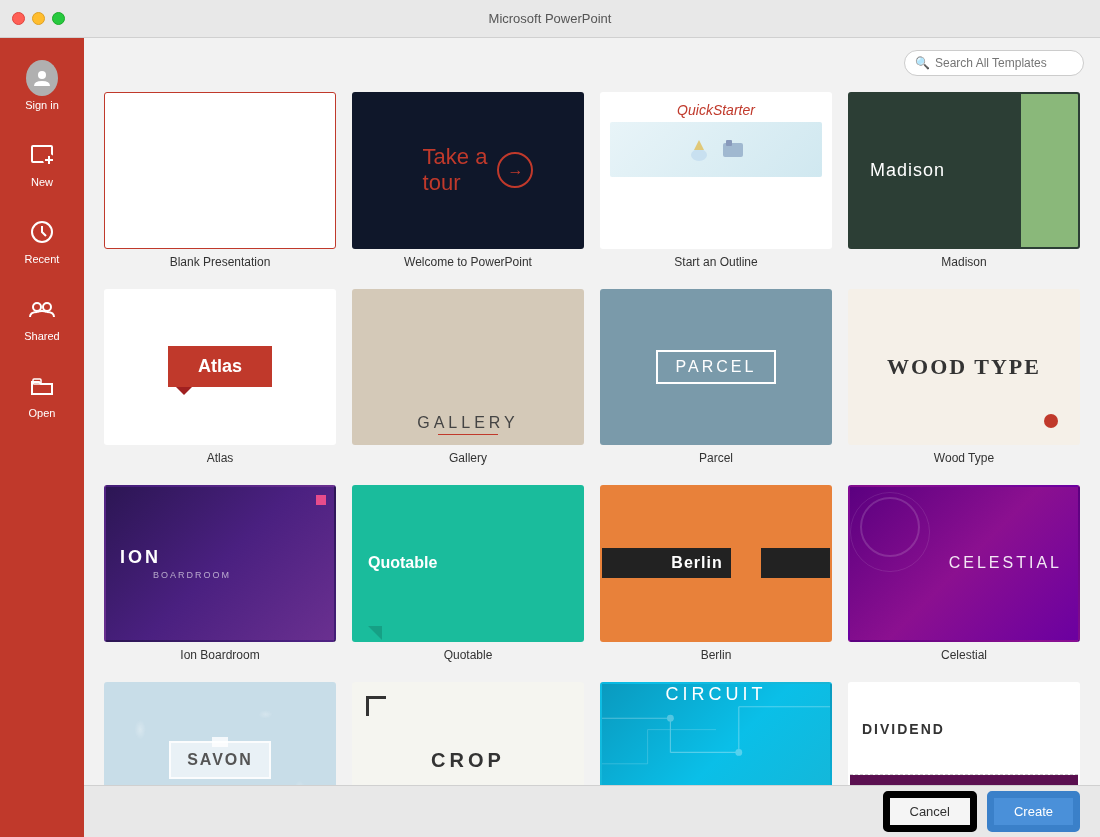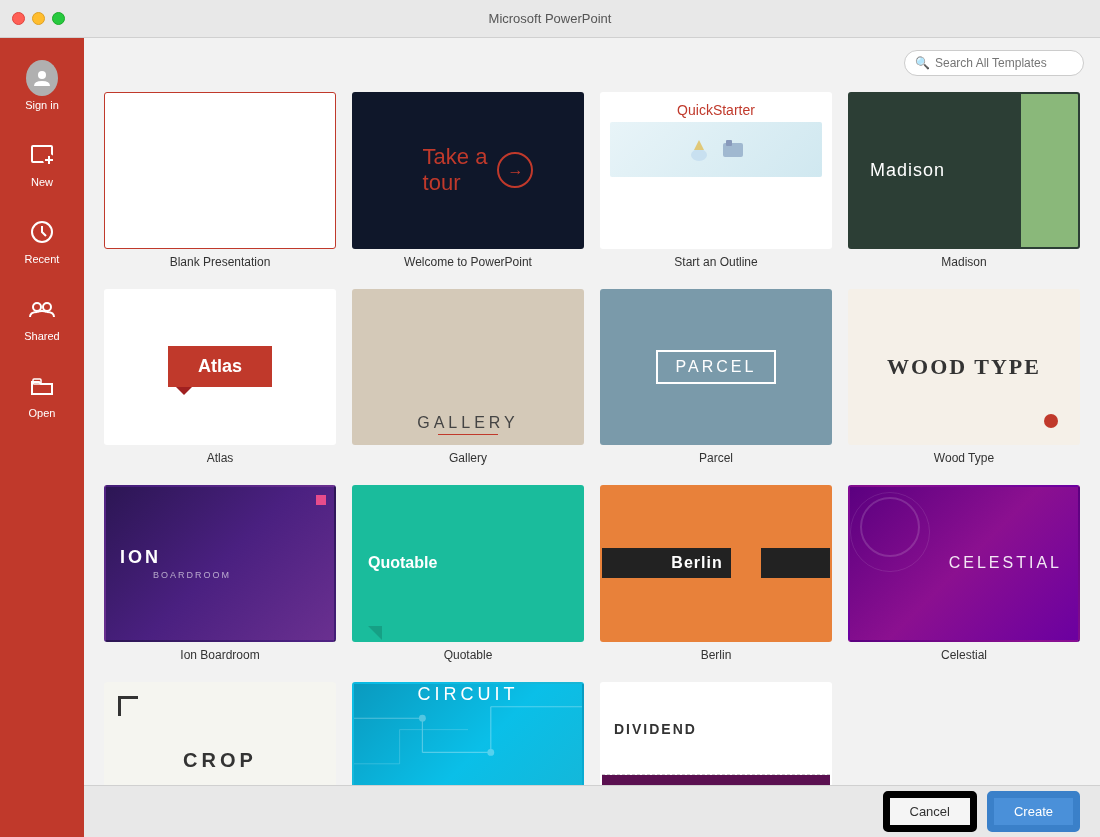--- a/index.html
+++ b/index.html
@@ -194,20 +194,21 @@
       background: white;
       display: flex;
       flex-direction: column;
       align-items: center;
       justify-content: flex-start;
       padding: 8px;
     }
     .qs-title {
       font-size: 14px;
       color: #c0392b;
+      font-style: italic;
       margin-bottom: 4px;
     }
     .qs-img-area {
       width: 100%;
       height: 55px;
       background: linear-gradient(135deg, #e8f4f8 0%, #d0e8f0 100%);
       border-radius: 2px;
       display: flex;
       align-items: center;
       justify-content: center;
@@ -768,20 +769,30 @@
 
         <div class="template-item">
           <div class="template-thumb thumb-celestial">
             <div class="celestial-circles"></div>
             <div class="celestial-circles2"></div>
             <span class="celestial-text">CELESTIAL</span>
           </div>
           <span class="template-name">Celestial</span>
         </div>
 
+        <div class="template-item">
+          <div class="template-thumb thumb-savon">
+            <div class="savon-leaves"></div>
+            <div class="savon-frame">
+              <div class="savon-tab"></div>
+              <span class="savon-text">SAVON</span>
+            </div>
+          </div>
+
+        </div>
 
         <div class="template-item">
           <div class="template-thumb thumb-crop">
             <div class="crop-corner-tl"></div>
 
             <span class="crop-text">CROP</span>
           </div>
 
         </div>
 

